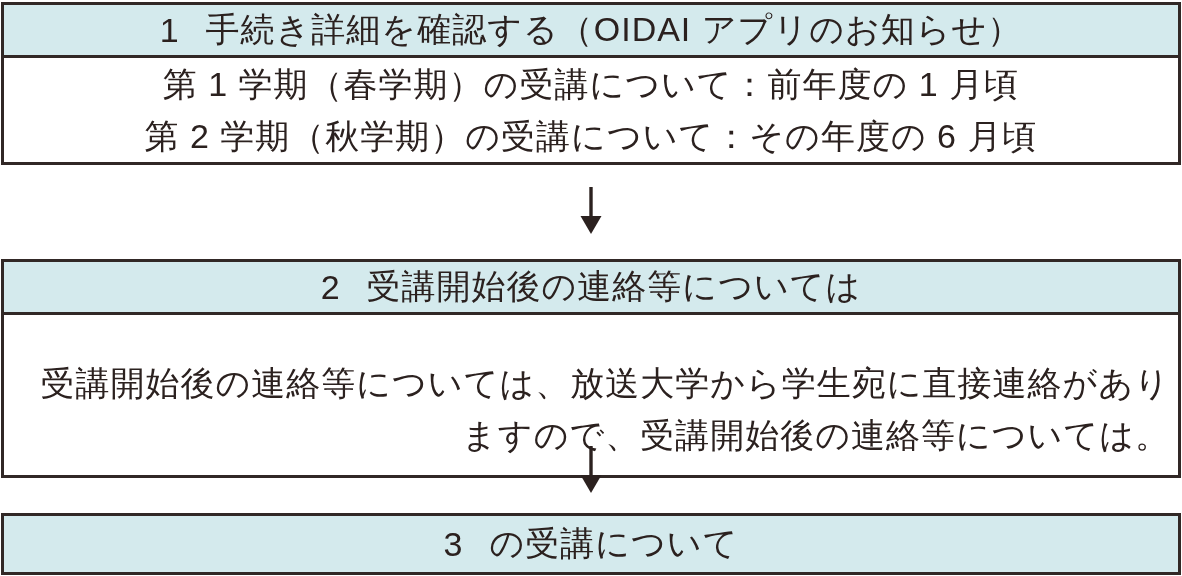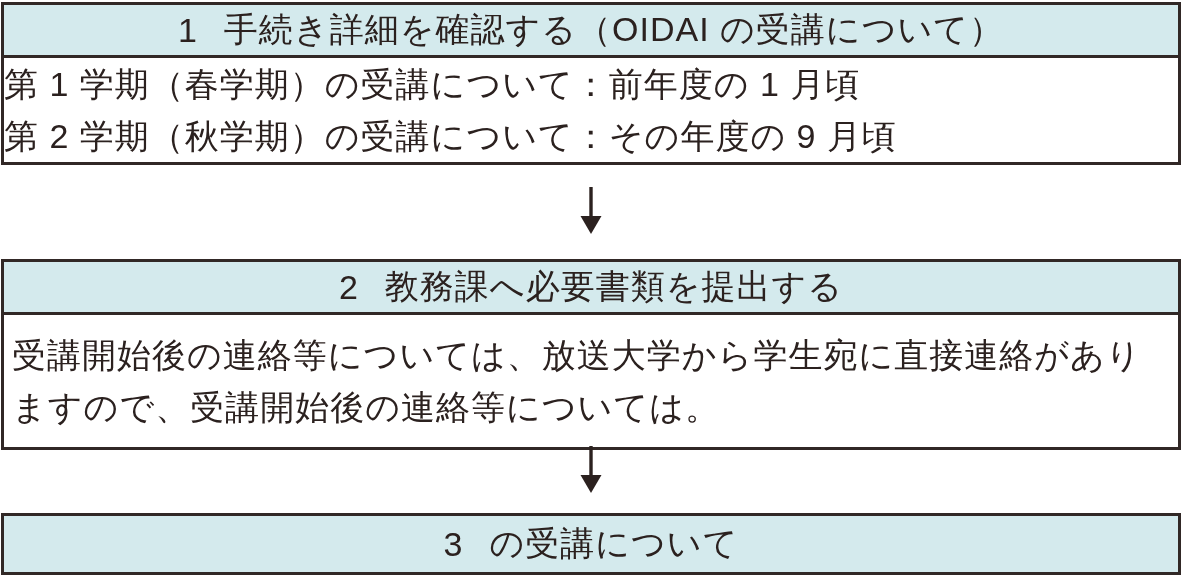--- a/index.html
+++ b/index.html
@@ -46,25 +46,27 @@
   .step-body {
     font-size: 34px;
     line-height: 52px;
     letter-spacing: 1px;
   }
   .step-body p {
     margin: 0;
     white-space: nowrap;
   }
   .step-body.center {
+    text-align: center;
     padding: 0;
   }
   .step-body.left {
-    text-align: left;
+    text-align: right;
     padding: 14px 8px;
+    margin-top: 28px;
   }
   .arrow {
     position: absolute;
     left: 579px;
     width: 24px;
     height: 48px;
   }
   #step1 { top: 2px; }
   #arrow1 { top: 187px; }
   #step2 { top: 259px; }
@@ -72,37 +74,37 @@
   #step3 { top: 513px; }
 </style>
 </head>
 <body>
 
 <div class="canvas">
 
   <section class="step-box has-body" id="step1">
     <header class="step-header">
       <span class="step-num">1</span>
-      <span class="step-title">手続き詳細を確認する（OIDAI の受講について）</span>
+      <span class="step-title">手続き詳細を確認する（OIDAI アプリのお知らせ）</span>
     </header>
     <div class="step-body center">
       <p>第 1 学期（春学期）の受講について：前年度の 1 月頃</p>
-      <p>第 2 学期（秋学期）の受講について：その年度の 9 月頃</p>
+      <p>第 2 学期（秋学期）の受講について：その年度の 6 月頃</p>
     </div>
   </section>
 
   <svg class="arrow" id="arrow1" viewBox="0 0 24 48" aria-hidden="true">
     <path d="M10.3 0 h3.4 v30 h-3.4 z" fill="#2b211f"></path>
     <polygon points="1.5,29 22.5,29 12,47" fill="#2b211f"></polygon>
   </svg>
 
   <section class="step-box has-body" id="step2">
     <header class="step-header">
       <span class="step-num">2</span>
-      <span class="step-title">教務課へ必要書類を提出する</span>
+      <span class="step-title">受講開始後の連絡等については</span>
     </header>
     <div class="step-body left">
       <p>受講開始後の連絡等については、放送大学から学生宛に直接連絡があり</p>
       <p>ますので、受講開始後の連絡等については。</p>
     </div>
   </section>
 
   <svg class="arrow" id="arrow2" viewBox="0 0 24 48" aria-hidden="true">
     <path d="M10.3 0 h3.4 v30 h-3.4 z" fill="#2b211f"></path>
     <polygon points="1.5,29 22.5,29 12,47" fill="#2b211f"></polygon>

